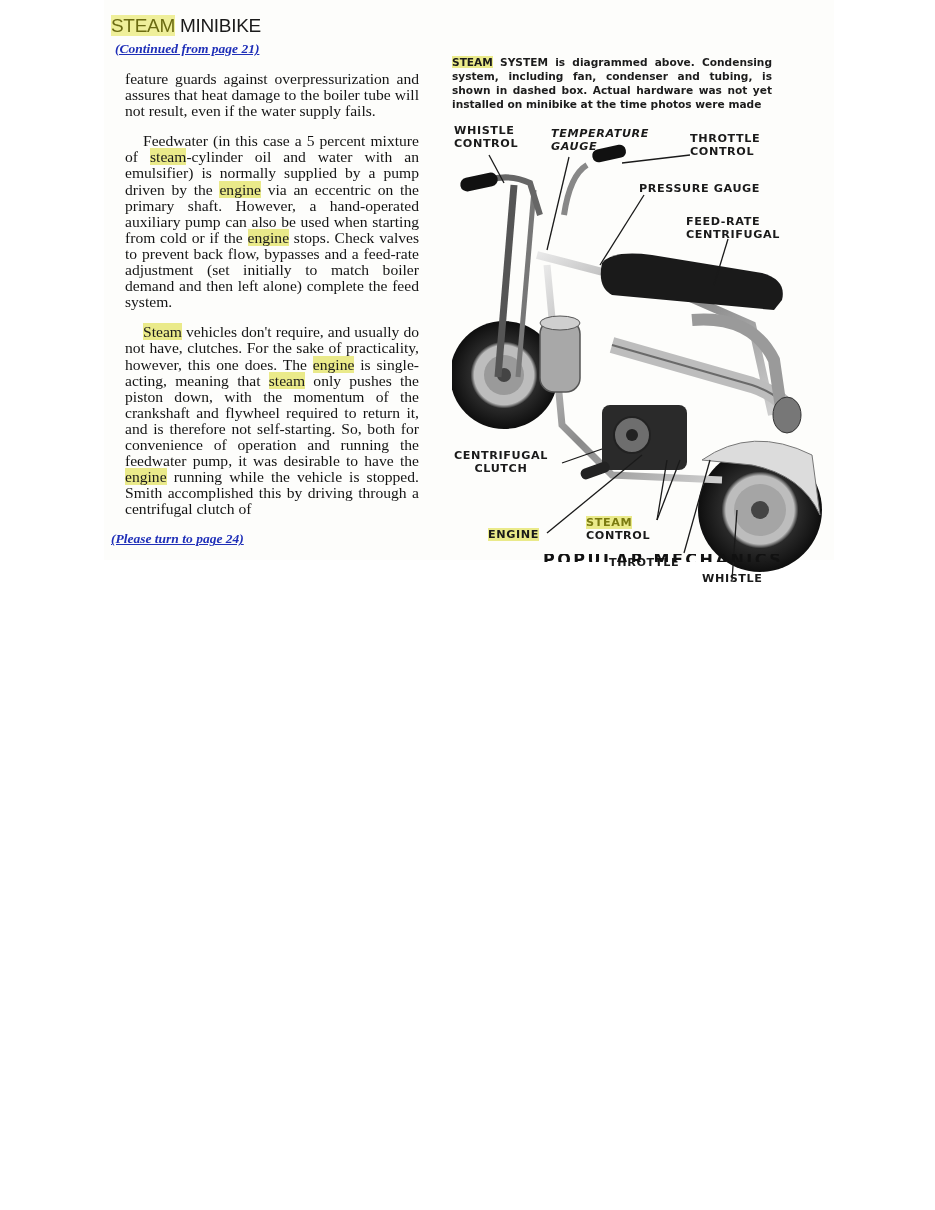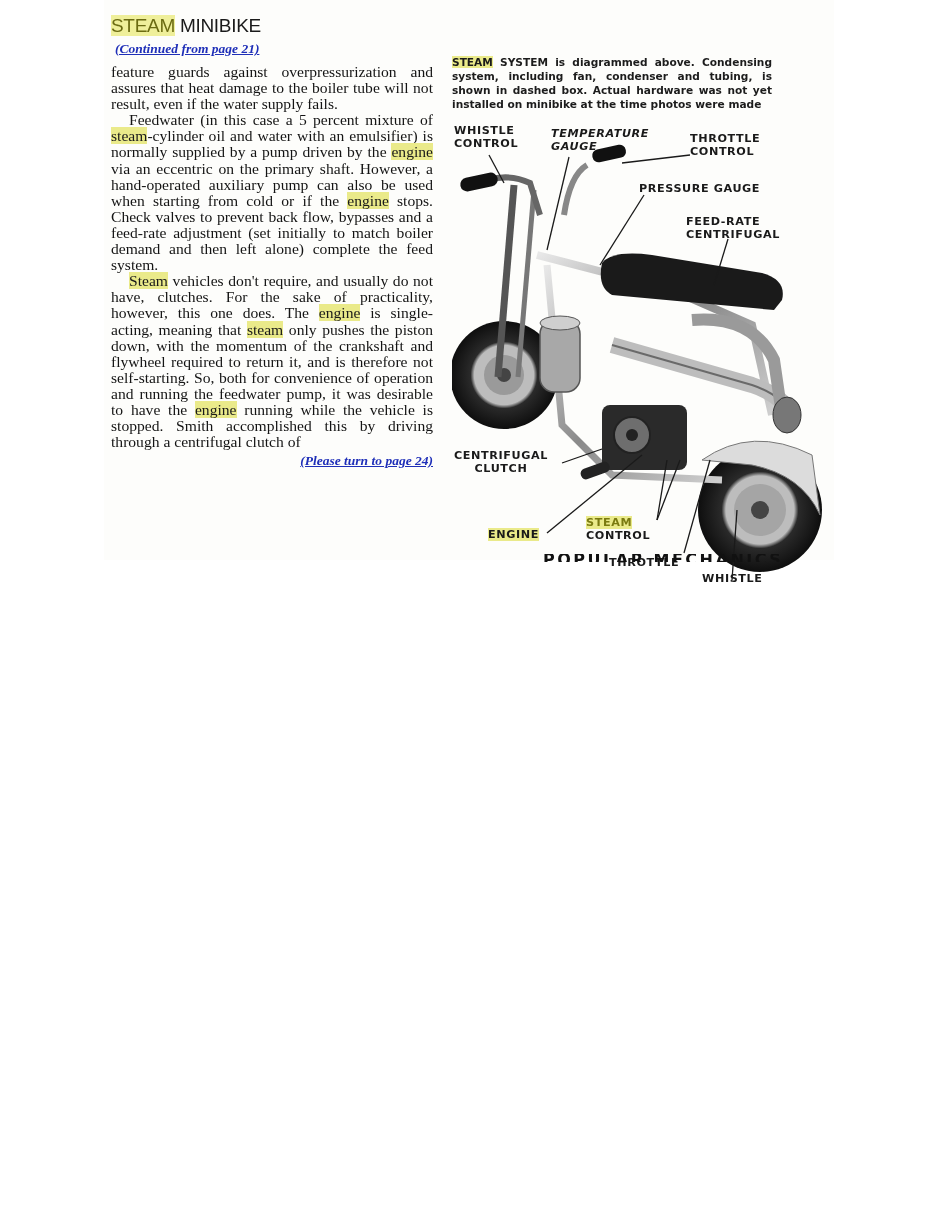--- a/index.html
+++ b/index.html
@@ -4,23 +4,23 @@
 <style>
   html,body{margin:0;padding:0;background:#ffffff;}
   body{width:935px;height:1210px;position:relative;overflow:hidden;}
   .page{position:absolute;left:104px;top:0;width:730px;height:560px;background:#fdfdfb;}
   .col-left{position:absolute;left:7px;top:14px;width:322px;}
   .title{font-family:"Liberation Sans",sans-serif;font-size:19px;font-weight:normal;color:#1a1a1a;letter-spacing:-0.3px;margin:0;line-height:24px;}
   .hl{background:#eaea8a;color:#1a1a1a;}
   .hl-olive{background:#efef9a;color:#6b6b12;}
   .cont{font-family:"Liberation Serif",serif;font-style:italic;font-weight:bold;font-size:13.5px;color:#1f2fb8;text-decoration:underline;margin:3px 0 7px 4px;display:block;}
   .body{font-family:"Liberation Serif",serif;font-size:15.6px;line-height:16.1px;color:#141414;text-align:justify;margin:0;}
-  .body p{margin:0;}
+  .body p{margin:14px;}
   .body p.ind{text-indent:18px;}
-  .turn{font-family:"Liberation Serif",serif;font-style:italic;font-weight:bold;font-size:13.5px;color:#1f2fb8;text-decoration:underline;display:block;text-align:right;margin-top:3px;}
+  .turn{font-family:"Liberation Serif",serif;font-style:italic;font-weight:bold;font-size:13.5px;color:#1f2fb8;text-decoration:underline;display:block;text-align:left;margin-top:3px;}
   .col-right{position:absolute;left:348px;top:8px;width:382px;height:552px;margin-top:47px;}
   .caption{font-family:"DejaVu Sans",sans-serif;font-weight:bold;font-size:10.6px;line-height:14px;color:#1c1c1c;text-align:justify;margin:0;width:320px;}
   .photo{position:absolute;left:0;top:60px;width:382px;height:490px;}
   .lbl{position:absolute;font-family:"DejaVu Sans",sans-serif;font-weight:bold;font-size:11.2px;line-height:12.5px;color:#1a1a1a;letter-spacing:0.6px;white-space:nowrap;}
   .lbl.engine{color:#7a7a10;}
   .footer{position:absolute;left:543px;top:554px;width:260px;height:8px;overflow:hidden;}
   .footer span{display:block;font-family:"DejaVu Sans",sans-serif;font-weight:bold;font-size:16px;letter-spacing:2.5px;color:#111;line-height:12px;}
 </style>
 </head>
 <body>

